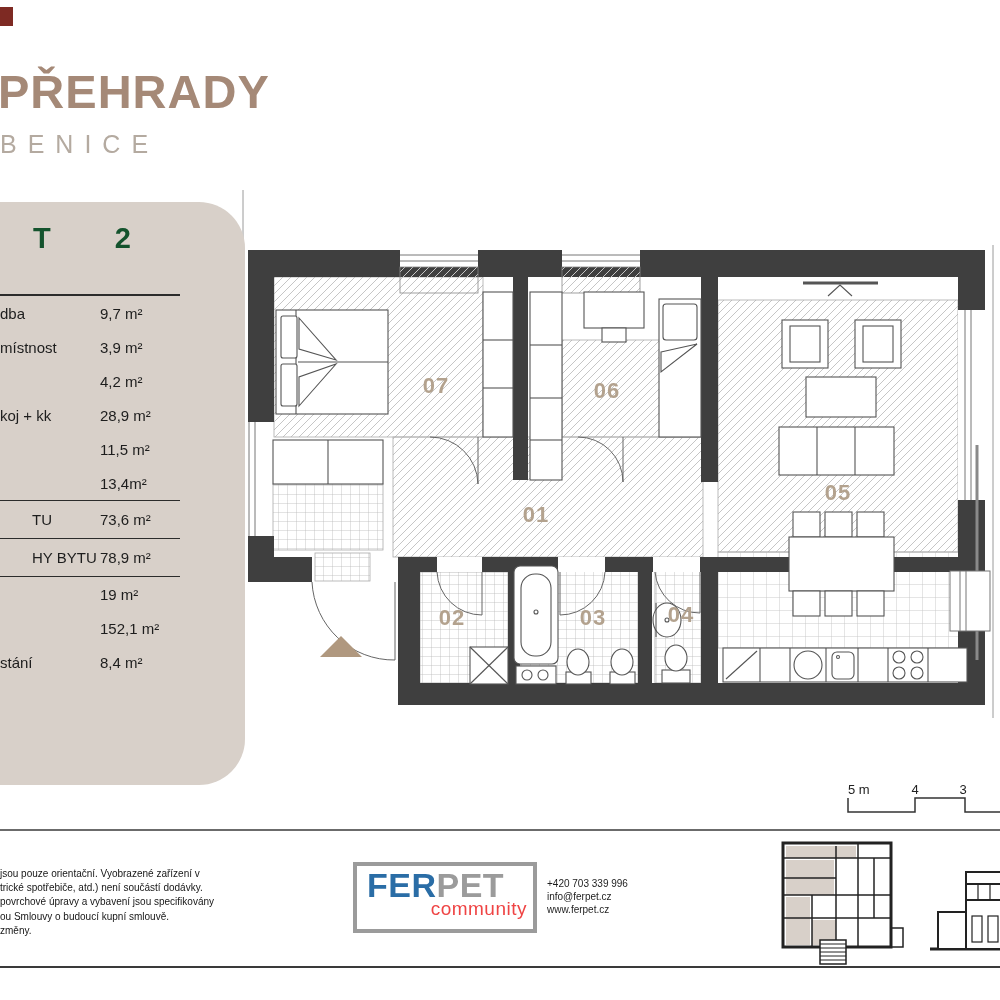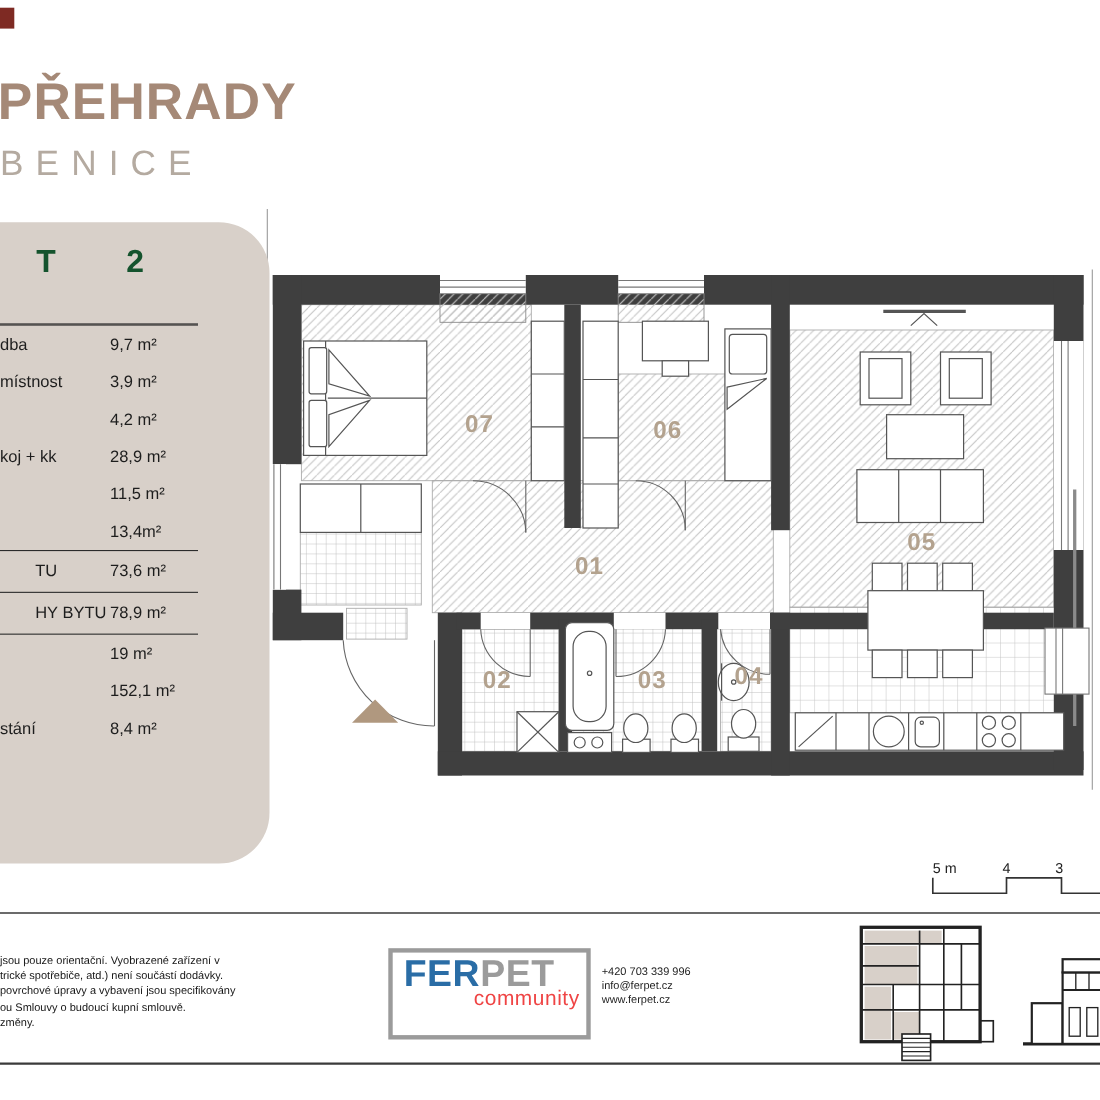--- a/index.html
+++ b/index.html
@@ -5,41 +5,41 @@
   html,body{margin:0;padding:0;}
   body{width:1000px;height:1000px;position:relative;overflow:hidden;background:#fff;
        font-family:"Liberation Sans",sans-serif;color:#1d1d1d;}
   .abs{position:absolute;}
 
   
   .corner-mark{left:0;top:7px;width:13px;height:19px;background:#7e2a23;}
 
   
   .brand-title{left:-2px;top:64px;font-size:47px;font-weight:bold;color:#a58977;letter-spacing:1px;white-space:nowrap;}
-  .brand-sub{left:0;top:130px;font-size:32px;color:#b4aaa0;letter-spacing:11px;white-space:nowrap;}
+  .brand-sub{left:0;top:130px;font-size:25px;color:#b4aaa0;letter-spacing:11px;white-space:nowrap;}
 
   
   .panel{left:-50px;top:202px;width:245px;height:563px;background:#d8d0c9;
          border-radius:0 46px 46px 0;padding:20px 0 0 50px;box-sizing:content-box;}
   .panel-inner{width:185px;}
   .ptitle{font-size:29px;font-weight:bold;color:#14532d;margin-left:33px;letter-spacing:28px;height:34px;}
   .spacer38{height:38px;}
   .hr{border:0;border-top:1.6px solid #2b2b2b;margin:0;width:180px;}
   .phead{position:relative;height:33px;display:flex;align-items:center;}
   .phead .c1{font-size:19px;font-weight:bold;}
   .phead .c2{position:absolute;left:83px;font-size:19px;font-weight:bold;}
   .prow{position:relative;height:34px;display:flex;align-items:center;font-size:15px;}
   .prow.tall{height:37px;padding-left:32px;}
   .plabel{white-space:nowrap;}
   .pval{position:absolute;left:100px;white-space:nowrap;}
 
   
   .disclaimer{left:0;top:867px;width:215px;font-size:10px;line-height:14.2px;color:#161616;}
   .logo-box{left:353px;top:862px;width:166px;height:61px;background:#fff;border:4px solid #9b9b9b;
-            padding:2px 0 12px 10px;}
+            padding:2px 0 0 10px;}
   .logo-line1{font-size:34px;font-weight:bold;letter-spacing:0.5px;line-height:34px;}
   .logo-fer{color:#2a6da6;}
   .logo-pet{color:#9b9b9b;}
   .logo-line2{font-size:19px;color:#ef4444;text-align:right;margin:-4px 6px 0 0;letter-spacing:0.5px;}
   .contact{left:547px;top:878px;font-size:10px;line-height:12.8px;color:#1d1d1d;white-space:nowrap;}
 
   svg{position:absolute;left:0;top:0;font-family:"Liberation Sans",sans-serif;}
   .roomnum{font-size:22px;font-weight:bold;fill:#b3a28e;letter-spacing:1px;}
   .scalelab{font-size:13px;fill:#222;}
 </style>

